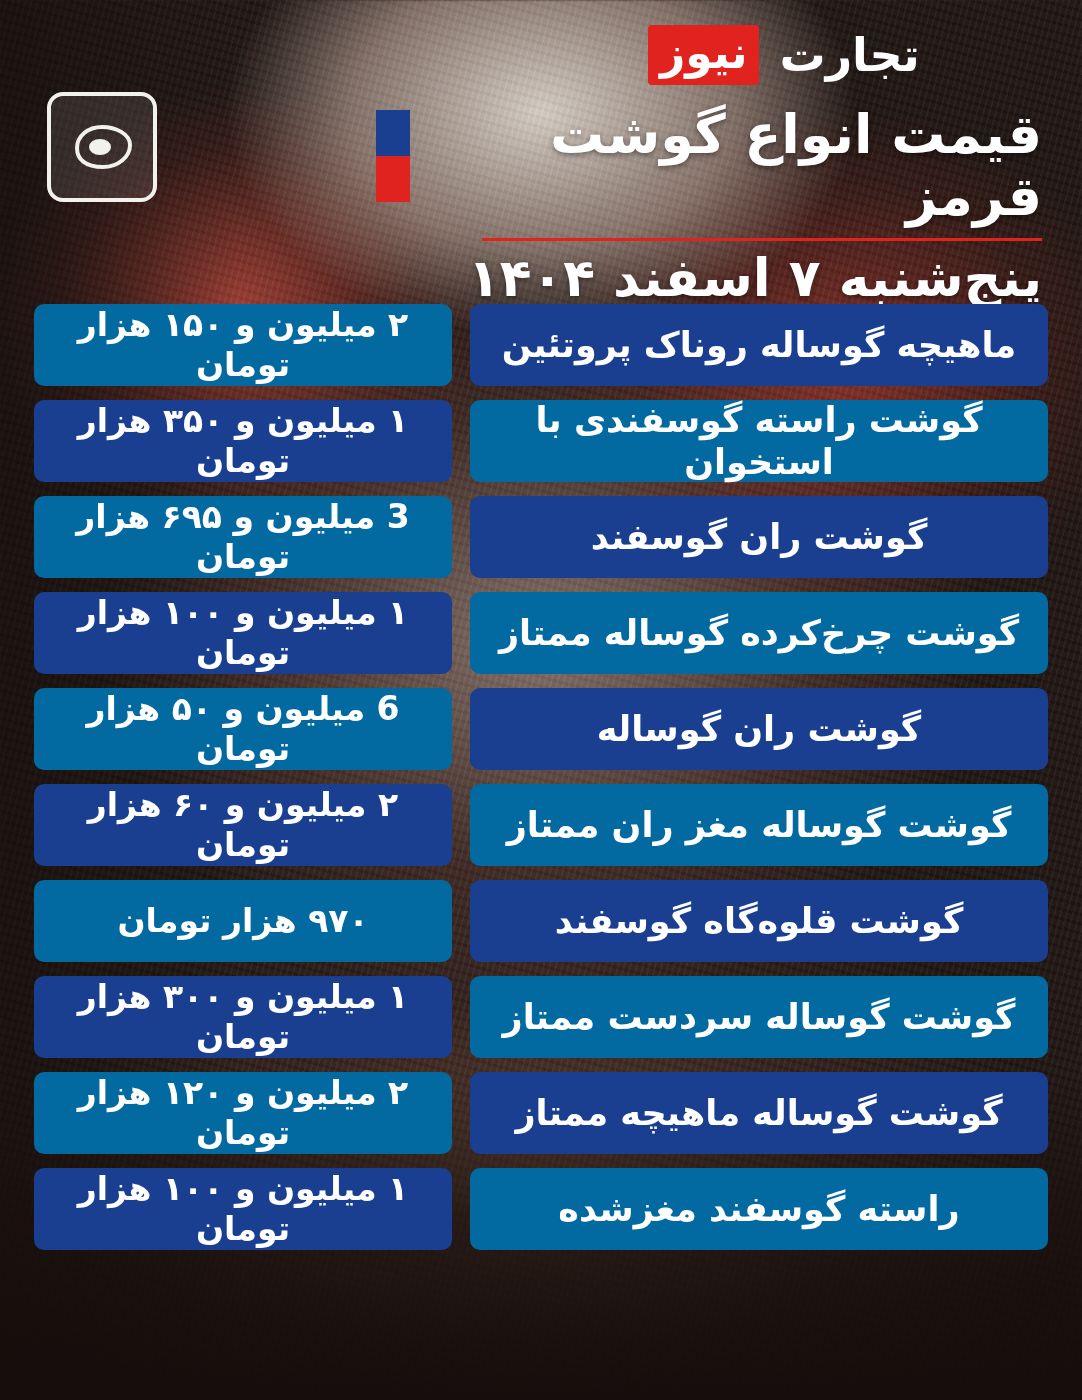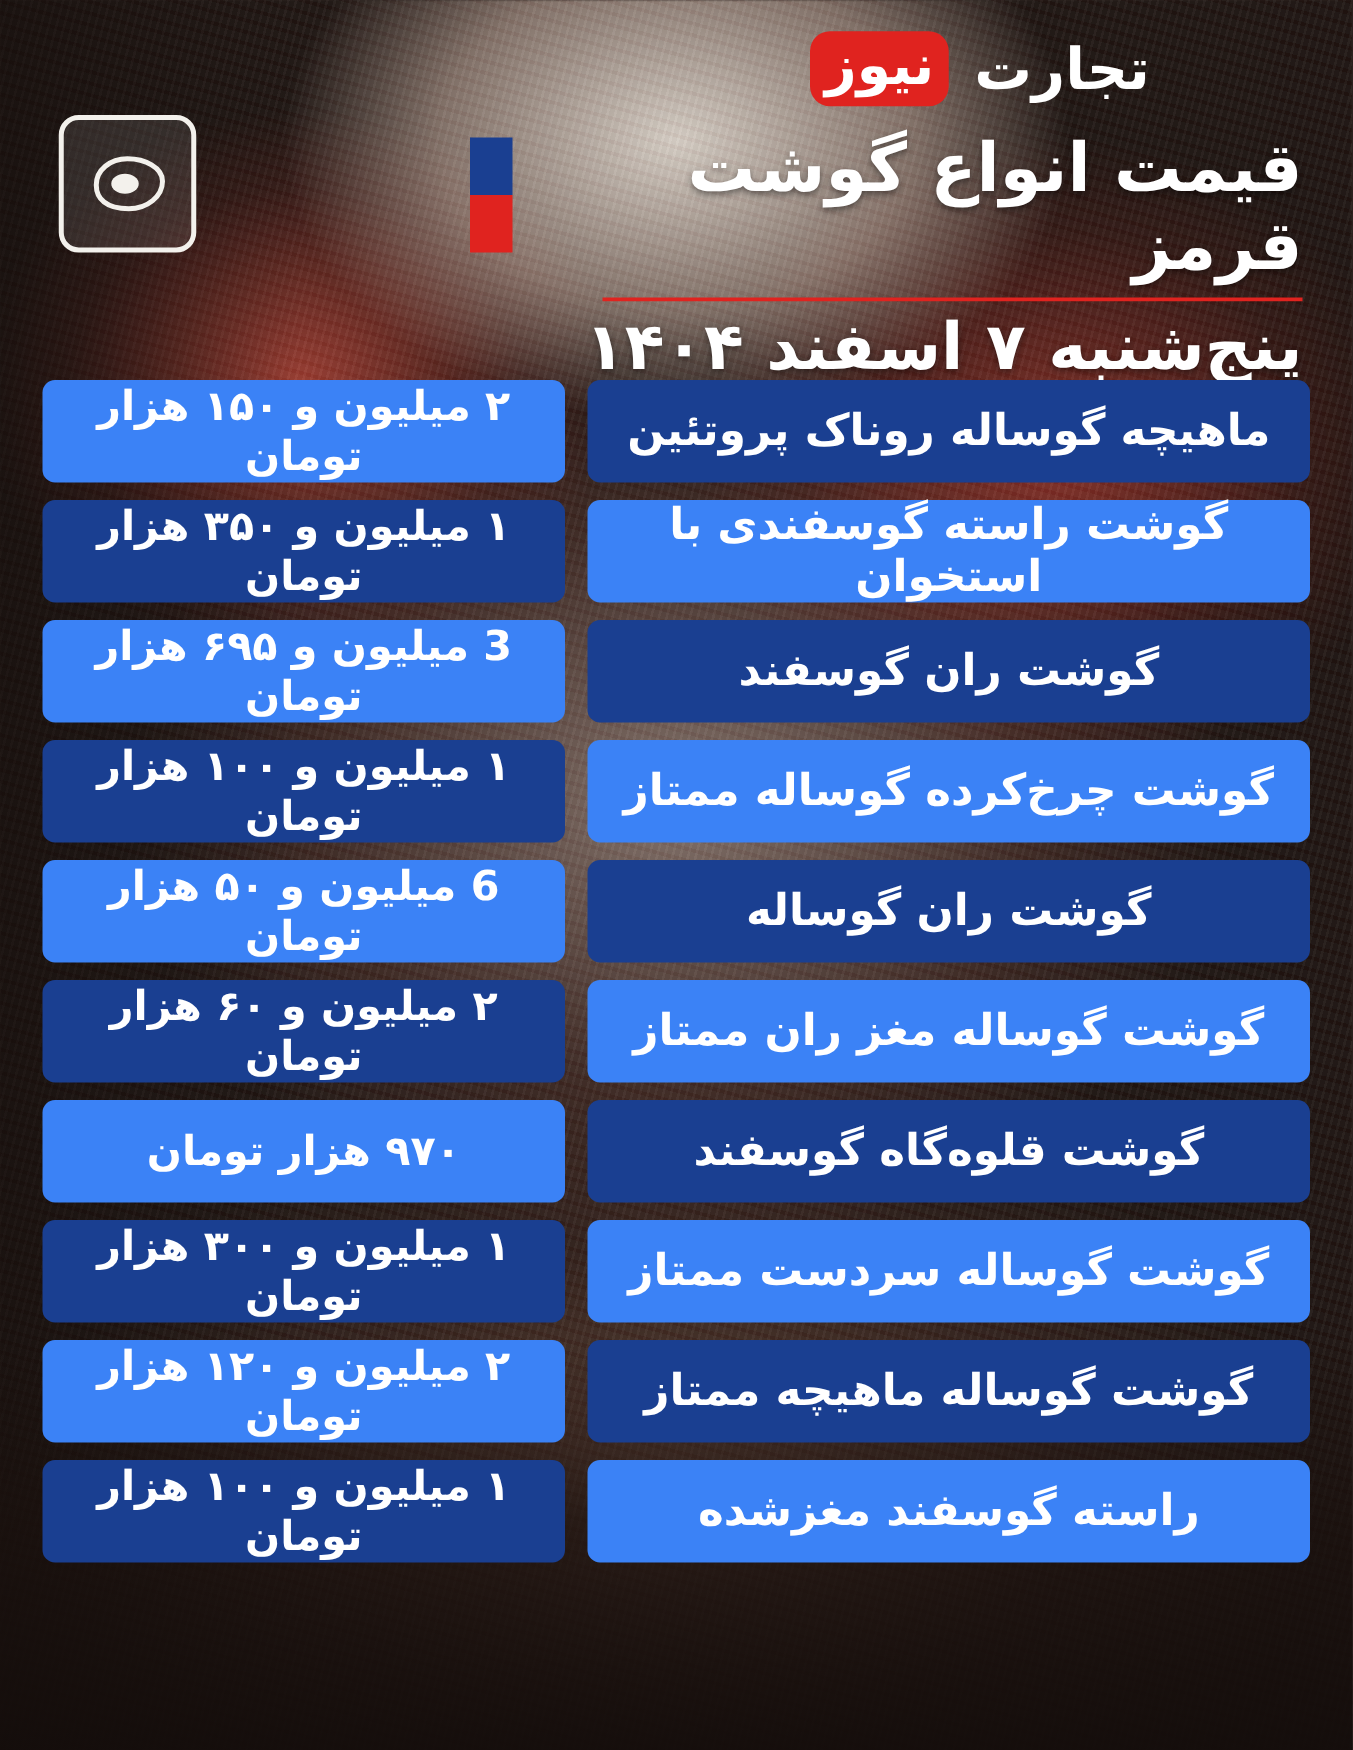--- a/index.html
+++ b/index.html
@@ -68,21 +68,21 @@
     line-height: 1;
     padding-left: 20px;
   }
   .logo-badge {
     background: #e0231f;
     color: #ffffff;
     font-size: 44px;
     font-weight: 900;
     line-height: 1;
     padding: 6px 12px 10px 12px;
-    border-radius: 16px;
+    border-radius: 4px;
     letter-spacing: -1px;
   }
 
   
   .meat-icon {
     position: absolute;
     top: 92px;
     left: 47px;
     width: 102px;
     height: 102px;
@@ -171,21 +171,21 @@
   }
   .cell-name {
     flex: 0 0 578px;
     font-size: 35px;
   }
   .cell-price {
     flex: 1 1 auto;
     font-size: 33px;
   }
   .blue { background: #1a3f91; }
-  .red  { background: #3b82f6; }
+  .red  { background: #0369a1; }
 </style>
 </head>
 <body>
 
 <div class="bg"></div>
 <div class="bg-grain"></div>
 <div class="bg-dark-left"></div>
 <div class="bg-dark-bottom"></div>
 
 <div class="logo">

